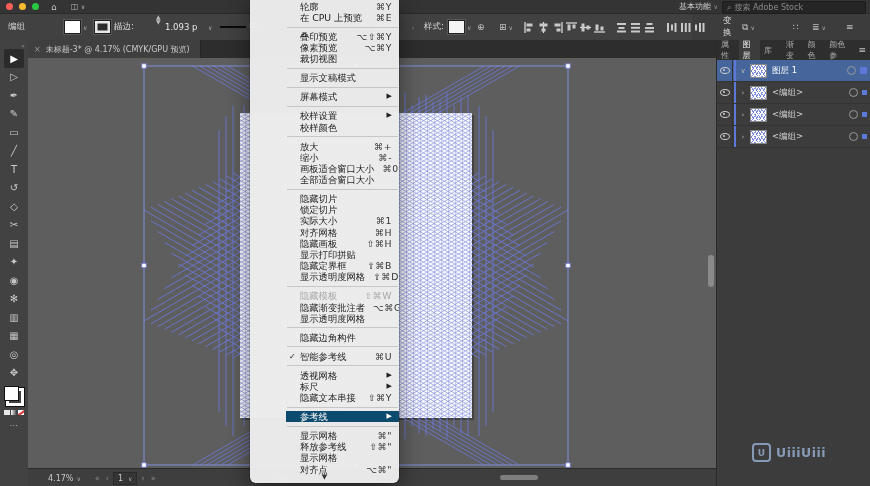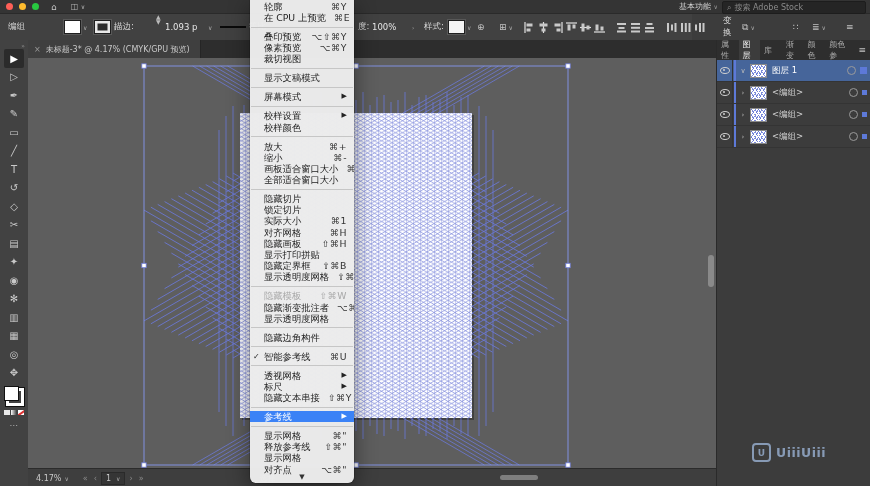--- a/index.html
+++ b/index.html
@@ -77,31 +77,31 @@
   .cbar i{display:block;width:2px;height:100%;background:#5d79d8;}
   .chevcell{width:14px;text-align:center;color:#bbb;font-size:7px;}
   .thumb{width:15px;height:12px;background:#fff;border:1px solid #8a8a8a;
          background-image:repeating-linear-gradient(60deg,rgba(90,110,210,.8) 0 .7px,transparent .7px 3px),
                           repeating-linear-gradient(-60deg,rgba(90,110,210,.8) 0 .7px,transparent .7px 3px);}
   .lname{margin-left:5px;flex:1;}
   .target{width:7px;height:7px;border:1px solid #9a9a9a;border-radius:50%;margin-right:4px;}
   .selsq{width:7px;height:7px;background:#5d79d8;margin-right:4px;}
   .selsq.small{width:5px;height:5px;}
   
-  .menu{position:absolute;left:250px;top:0;width:104px;height:482px;background:rgba(236,236,236,.98);
+  .menu{position:absolute;left:250px;top:0;width:113px;height:482px;background:rgba(236,236,236,.98);
         border-radius:0 0 6px 6px;box-shadow:0 6px 22px rgba(0,0,0,.45),0 0 0 1px rgba(0,0,0,.15);
-        padding-top:1px;z-index:20;overflow:hidden;}
+        padding-top:1px;z-index:20;overflow:hidden;padding-left:36px;}
   .mi{height:11.2px;line-height:11.3px;font-size:9.3px;color:#1d1d1d;padding:0 7px 0 14px;
       display:flex;align-items:center;white-space:nowrap;position:relative;}
   .mi .lab{flex:1;}
   .mi .sc{color:#333;margin-left:8px;letter-spacing:.5px;}
   .mi .sub{font-size:7px;margin-left:8px;color:#222;}
   .mi .chk{position:absolute;left:3px;font-size:8px;}
   .mi.disabled,.mi.disabled .sc{color:#a8a8a8;}
-  .mi.hl{background:#3b82f6;color:#fff;align-items:flex-end;}
+  .mi.hl{background:#0c4a6e;color:#fff;align-items:flex-end;}
   .mi.hl .sc,.mi.hl .sub{color:#fff;}
   .msep{height:1px;background:#c6c6c6;margin:3.4px 1px;}
   .marrow{position:absolute;bottom:2px;left:0;right:0;text-align:center;font-size:7px;color:#333;}
   .submenu{position:absolute;left:364px;top:406px;width:97px;background:rgba(236,236,236,.98);
            border-radius:5px;box-shadow:0 6px 20px rgba(0,0,0,.45),0 0 0 1px rgba(0,0,0,.15);
            padding:3px 0;z-index:21;}
   .submenu .mi{height:12px;line-height:12px;padding:0 7px 0 10px;}
   
   .watermark{position:absolute;left:752px;top:443px;display:flex;align-items:center;gap:5px;
              color:rgba(160,186,222,.75);z-index:5;}
@@ -514,21 +514,21 @@
         <rect x="325.8" y="5.8" width="4.4" height="4.4" fill="#ffffff" stroke="#6b79d8" stroke-width="0.8"></rect>
         <rect x="325.8" y="404.8" width="4.4" height="4.4" fill="#ffffff" stroke="#6b79d8" stroke-width="0.8"></rect>
         <rect x="537.8" y="5.8" width="4.4" height="4.4" fill="#ffffff" stroke="#6b79d8" stroke-width="0.8"></rect>
         <rect x="537.8" y="205.3" width="4.4" height="4.4" fill="#ffffff" stroke="#6b79d8" stroke-width="0.8"></rect>
         <rect x="537.8" y="404.8" width="4.4" height="4.4" fill="#ffffff" stroke="#6b79d8" stroke-width="0.8"></rect>
       </svg>
     <div class="vscroll"></div>
   </div>
 
   <div class="statusbar">
-    <span style="margin-left:8px">4.17%</span>
+    <span style="margin-left:20px">4.17%</span>
     <span class="chev" style="margin-left:3px">∨</span>
     <span class="dim" style="margin-left:14px">«</span>
     <span class="dim" style="margin-left:6px">‹</span>
     <span class="pagebox">
       <span>1</span>
         <span class="chev">∨</span>
     </span>
     <span class="dim">›</span>
     <span class="dim" style="margin-left:6px">»</span>
     <span style="margin-left:116px">选择</span>

